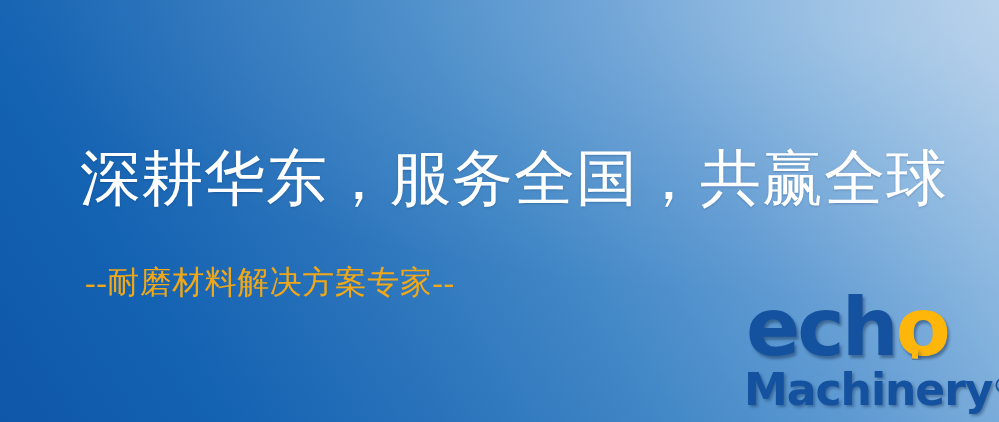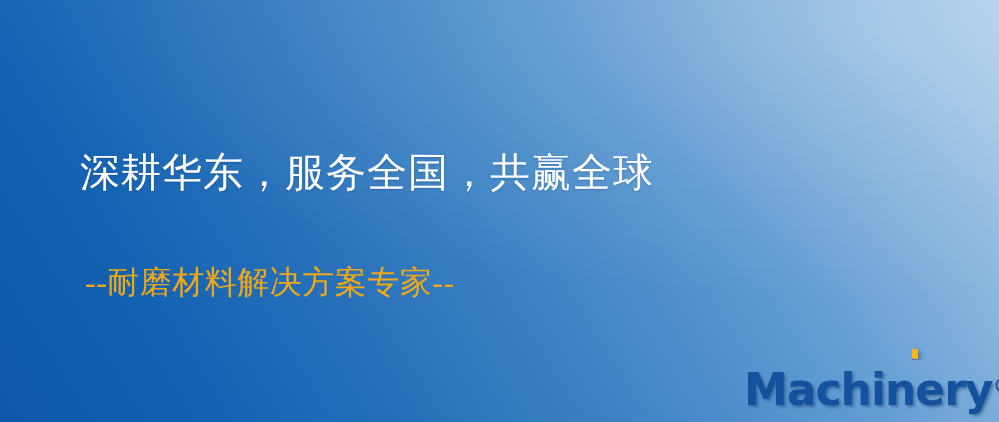--- a/index.html
+++ b/index.html
@@ -32,22 +32,22 @@
                 rgba(255,255,255,0.18) 0%,
                 rgba(255,255,255,0.05) 45%,
                 rgba(255,255,255,0) 70%);
     pointer-events: none;
   }
 
   .headline {
     position: absolute;
     left: 80px;
     top: 152px;
-    font-family: Liberation Sans, sans-serif;
-    font-size: 40px;
+    font-family: Liberation Mono, monospace;
+    font-size: 61px;
     line-height: 1;
     color: #ffffff;
     letter-spacing: 1px;
     white-space: nowrap;
     text-shadow: 0 1px 2px rgba(0, 40, 90, 0.25);
   }
 
   .subtitle {
     position: absolute;
     left: 85px;
@@ -122,20 +122,23 @@
   <div class="sheen"></div>
 
   <div class="headline">深耕华东，服务全国，共赢全球</div>
 
   <div class="subtitle">--耐磨材料解决方案专家--</div>
 
   <div class="logo">
 
     <div class="logo-top">
 
+      <div class="logo-echo">
+        <span>ech</span><span class="o-gold">o</span>
+      </div>
 
       <svg class="logo-waves" viewBox="0 0 90 70">
         <defs>
           <filter id="wsh" x="-40%" y="-40%" width="190%" height="190%">
             <feDropShadow dx="2" dy="3" stdDeviation="2.2" flood-color="#00193C" flood-opacity="0.40"></feDropShadow>
           </filter>
         </defs>
         <g fill="none" stroke="#FFB60A" stroke-linecap="butt" filter="url(#wsh)">
           <path d="M 6 64 A 26 26 0 0 1 32 38" stroke-width="9" transform="rotate(-90 6 64)"></path>
           <path d="M 6 64 A 41 41 0 0 1 47 23" stroke-width="9" transform="rotate(-90 6 64)"></path>

